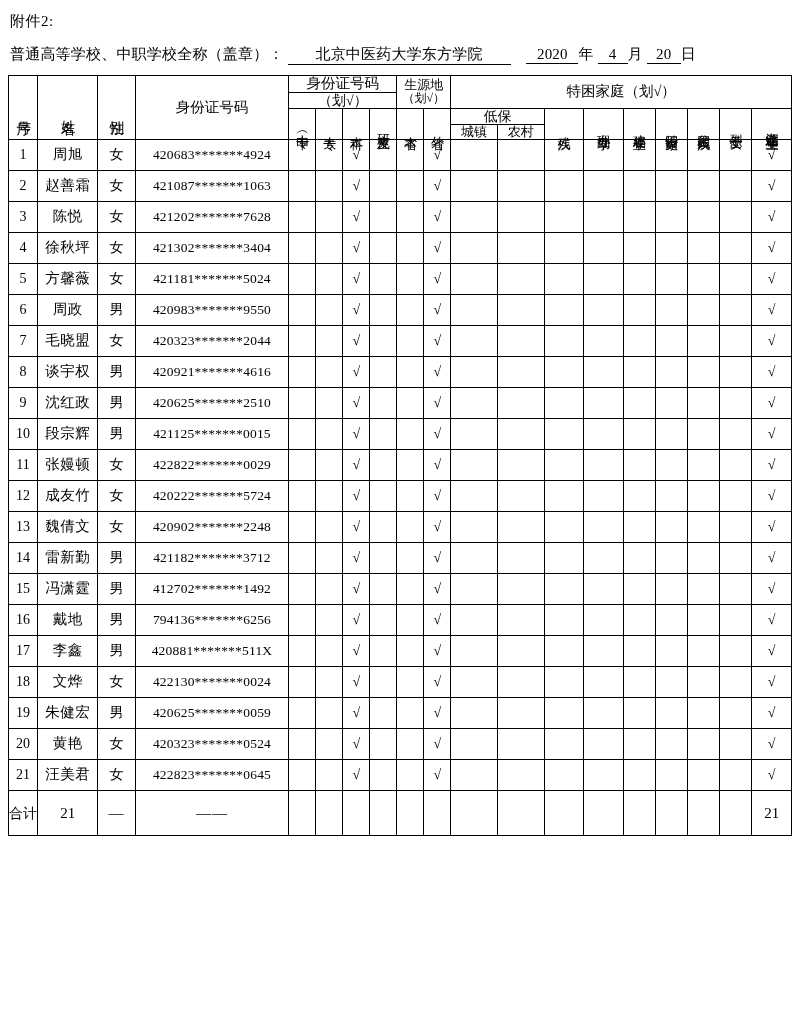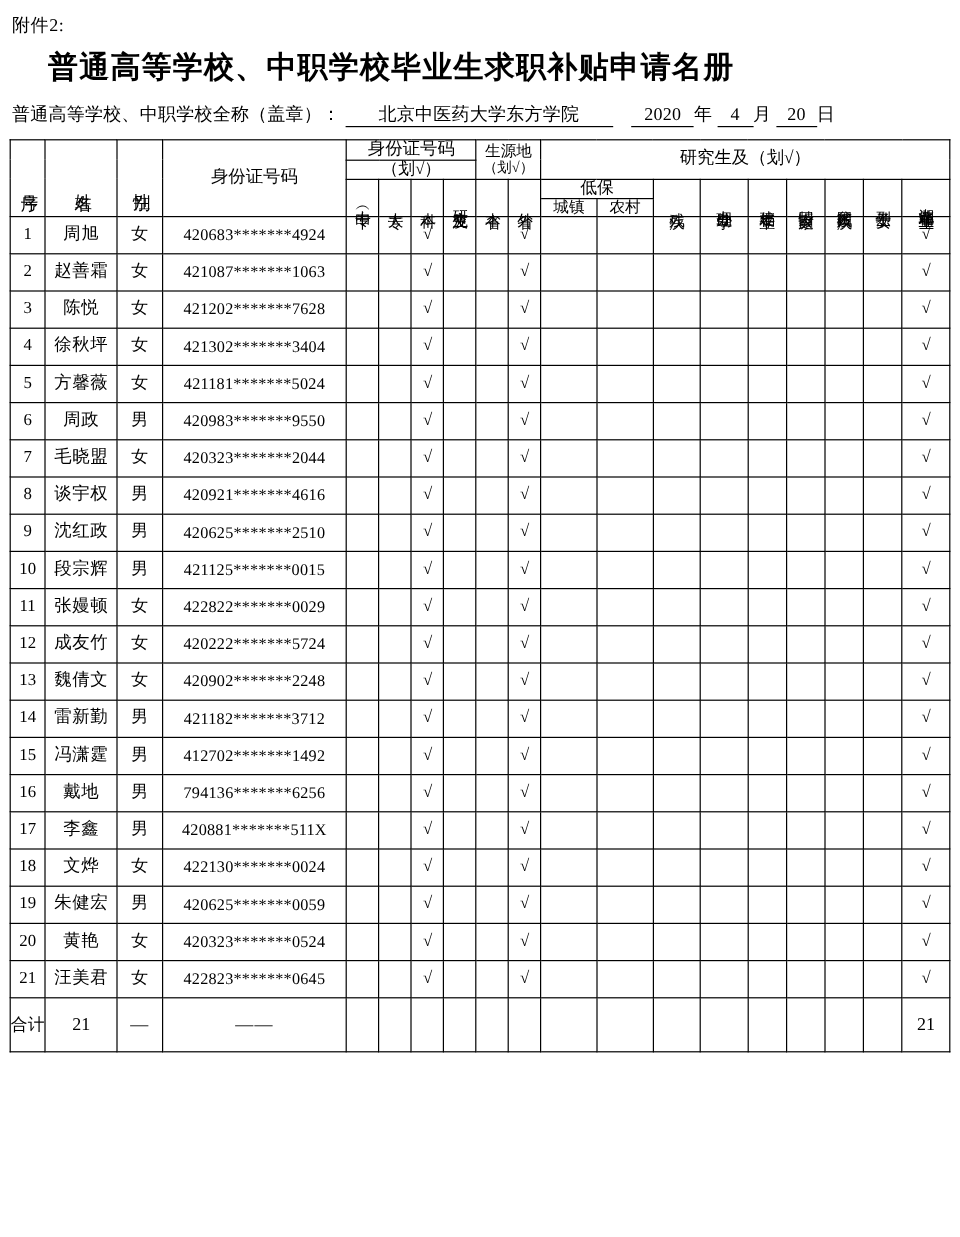--- a/index.html
+++ b/index.html
@@ -88,21 +88,20 @@
   .total-label { font-size: 14px; }
   .dash { letter-spacing: 1px; }
 </style>
 </head>
 <body>
 
 <div class="page">
 
   <div class="attach-label">附件2:</div>
 
-  <div class="doc-title">普通高等学校、中职学校毕业生求职补贴申请名册</div>
 
   <div class="subline">
     <span>普通高等学校、中职学校全称（盖章）：</span>
     <span class="fill fill-school">北京中医药大学东方学院</span>
     &nbsp;&nbsp;
     <span class="fill fill-y">2020</span><span>年</span>
     <span class="fill fill-m">4</span><span>月</span>
     <span class="fill fill-d">20</span><span>日</span>
   </div>
 
@@ -132,21 +131,21 @@
       <tr>
         <td rowspan="4"><span class="vert hdr-big">序号</span></td>
         <td rowspan="4"><span class="vert hdr-big">姓名</span></td>
         <td rowspan="4"><span class="vert hdr-big">性别</span></td>
         <td rowspan="4"><span class="hdr-big">身份证号码</span></td>
         <td colspan="4"><span class="hdr-big">身份证号码</span></td>
         <td rowspan="2" colspan="2">
           <div class="hdr-sm">生源地</div>
           <div class="hdr-vsm">（划√）</div>
         </td>
-        <td colspan="9" rowspan="2"><span class="hdr-big">研究生及（划√）</span></td>
+        <td colspan="9" rowspan="2"><span class="hdr-big">特困家庭（划√）</span></td>
       </tr>
       <tr>
         <td colspan="4"><span class="hdr-mid">（划√）</span></td>
       </tr>
       <tr>
         <td rowspan="2"><span class="vert hdr-sm">中专（中</span></td>
         <td rowspan="2"><span class="vert hdr-sm">大专</span></td>
         <td rowspan="2"><span class="vert hdr-sm">本科</span></td>
         <td rowspan="2"><span class="vert hdr-sm">研究生及</span></td>
         <td rowspan="2"><span class="vert hdr-sm">本省</span></td>

